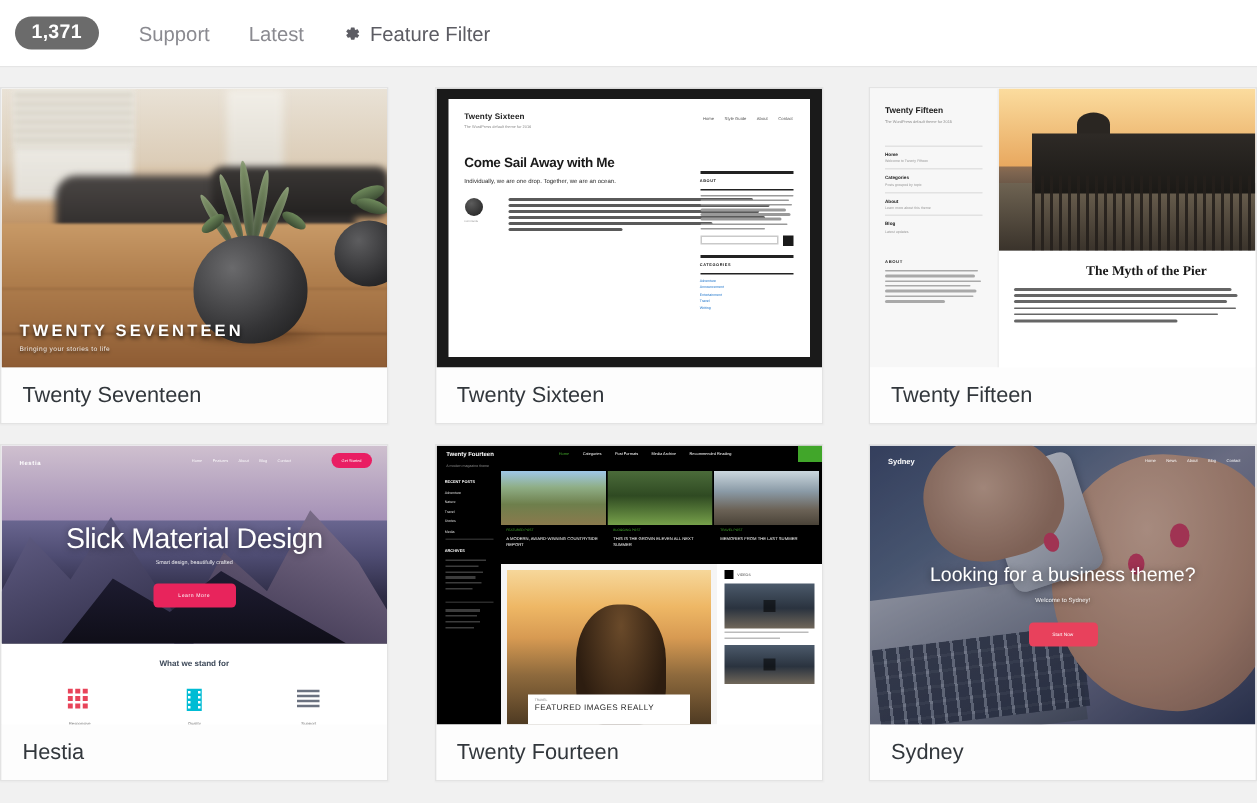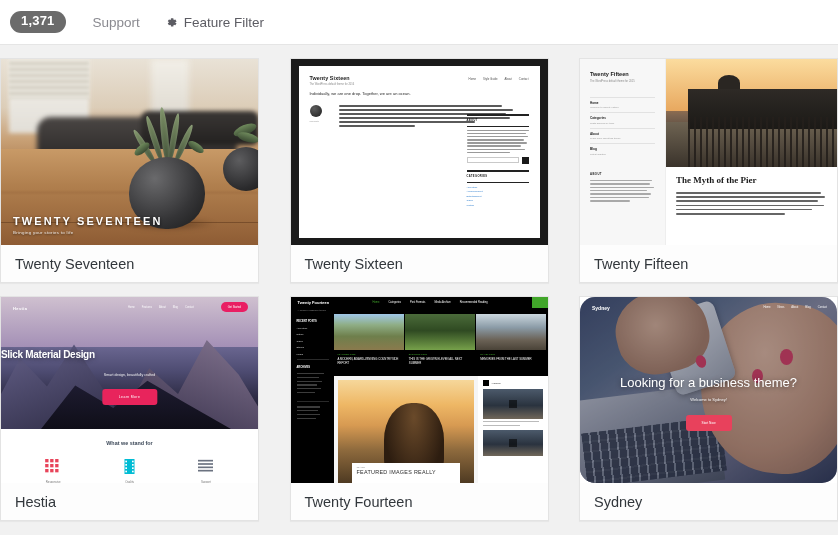--- a/index.html
+++ b/index.html
@@ -217,21 +217,21 @@
   .t15-pierlegs {
     position: absolute; left: 22px; top: 58px; right: 0; height: 50px;
     background: repeating-linear-gradient(90deg, #241f1b 0 2px, transparent 2px 6px);
     opacity: .9;
   }
   .t15-dome {
     position: absolute; left: 52px; top: 16px; width: 22px; height: 16px;
     background: #2a2622; border-radius: 50% 50% 0 0;
   }
   .t15-art { padding: 8px 10px 0 10px; }
-  .t15-h1 { font-size: 9px; color: #1a1a1a; font-family: "Liberation Serif", serif; font-weight: bold; }
+  .t15-h1 { font-size: 9px; color: #1a1a1a; font-family: "Liberation Serif", serif; font-weight: bold; margin-left: 48px; }
   .t15-p { height: 1.6px; background: #666; margin-bottom: 2.6px; border-radius: 1px; }
 
   
   .hst { position: absolute; inset: 0; background: #fff; }
   .hst-hero {
     height: 132px; position: relative; overflow: hidden;
     background: linear-gradient(180deg,#b9a5c4 0%, #9e8cb4 14%, #6f6b96 34%, #4e4c72 56%, #2e2c45 76%, #191827 100%);
   }
   .hst-sky { position: absolute; inset: 0 0 62% 0; background: linear-gradient(180deg,#cfc0cf,#a490b6); }
   .hst-mtn1 {
@@ -250,22 +250,22 @@
     clip-path: polygon(0% 100%, 18% 30%, 38% 66%, 56% 22%, 76% 58%, 100% 100%);
   }
   .hst-brand { position: absolute; left: 12px; top: 9px; font-size: 4px; color: #fff; font-weight: bold; letter-spacing: .4px; }
   .hst-nav { position: absolute; right: 64px; top: 9px; display: flex; gap: 7px; }
   .hst-nav span { font-size: 2.6px; color: rgba(255,255,255,.92); }
   .hst-navbtn {
     position: absolute; right: 10px; top: 5px;
     background: #e91e63; color: #fff; font-size: 2.6px;
     padding: 3.5px 7px; border-radius: 10px;
   }
-  .hst-h1 { position: absolute; left: 0; right: 0; top: 52px; text-align: left;
-    color: #fff; font-size: 10px; font-weight: bold; letter-spacing: -.3px;
+  .hst-h1 { position: absolute; left: 0; right: 0; top: 52px; text-align: center;
+    color: #fff; font-size: 19px; font-weight: normal; letter-spacing: -.3px;
     text-shadow: 0 1px 5px rgba(0,0,0,.45); }
   .hst-sub { position: absolute; left: 0; right: 0; top: 76px; text-align: center;
     color: rgba(255,255,255,.9); font-size: 3.6px; }
   .hst-cta {
     position: absolute; left: 50%; transform: translateX(-50%); top: 92px;
     background: #e8245c; color: #fff; font-size: 3.4px;
     padding: 6px 17px; border-radius: 3px; letter-spacing: .4px;
   }
   .hst-below { padding: 11px 0 0 0; text-align: center; }
   .hst-h2 { font-size: 5.4px; color: #3c4858; font-weight: bold; }
@@ -321,21 +321,21 @@
   .t14-widget-sq { width: 6px; height: 6px; background: #000; }
   .t14-widget-t { font-size: 2.4px; color: #444; }
   .t14-vid { height: 30px; margin-bottom: 2px; position: relative;
     background: linear-gradient(180deg,#4c5a6b,#2a333f 55%,#70675a 100%); }
   .t14-vid-btn { position: absolute; left: 50%; top: 50%; transform: translate(-50%,-50%);
     width: 8px; height: 8px; background: rgba(0,0,0,.55); }
   .t14-vid-cap { font-size: 2.2px; color: #777; line-height: 1.5; margin-bottom: 4px; }
 
   
   .syd { position: absolute; inset: 0; overflow: hidden;
-    background: linear-gradient(145deg,#3e4a6b 0%, #596a86 26%, #8a8ba0 48%, #6e6f88 68%, #2c3450 100%); border-radius: 15px; }
+    background: linear-gradient(145deg,#3e4a6b 0%, #596a86 26%, #8a8ba0 48%, #6e6f88 68%, #2c3450 100%); }
   .syd-lap {
     position: absolute; left: -10px; bottom: -6px; width: 150px; height: 96px;
     background: linear-gradient(160deg,#b9bcc6,#7b8090 60%,#4b5160);
     transform: rotate(-7deg);
   }
   .syd-keys {
     position: absolute; left: 4px; bottom: 4px; width: 140px; height: 54px;
     background: repeating-linear-gradient(90deg, rgba(40,46,62,.85) 0 7px, rgba(150,156,170,.7) 7px 9px),
                 repeating-linear-gradient(180deg, rgba(40,46,62,.8) 0 8px, rgba(150,156,170,.6) 8px 10px);
     transform: rotate(-7deg); opacity: .85;
@@ -374,20 +374,21 @@
 </style>
 </head>
 <body>
 
 <div class="topbar">
 
   <div class="count-badge">1,371</div>
 
   <div class="nav-tabs">
     <div class="nav-tab">Support</div>
+    <div class="nav-tab">Latest</div>
   </div>
 
   <div class="filter-link">
     <span class="gear">
       <svg viewBox="0 0 20 20" width="13" height="13" fill="#5c5c63">
         <path d="M10 6.5a3.5 3.5 0 100 7 3.5 3.5 0 000-7zm0 5.5a2 2 0 110-4 2 2 0 010 4z"></path>
         <path d="M17.4 11.3l-1.5-.9a6 6 0 000-.8l1.5-.9a.5.5 0 00.2-.6l-1.4-2.4a.5.5 0 00-.6-.2l-1.7.6a6 6 0 00-.7-.4l-.3-1.8a.5.5 0 00-.5-.4H9.6a.5.5 0 00-.5.4l-.3 1.8a6 6 0 00-.7.4l-1.7-.6a.5.5 0 00-.6.2L4.4 7.7a.5.5 0 00.2.6l1.5.9a6 6 0 000 .8l-1.5.9a.5.5 0 00-.2.6l1.4 2.4a.5.5 0 00.6.2l1.7-.6c.2.2.5.3.7.4l.3 1.8a.5.5 0 00.5.4h2.8a.5.5 0 00.5-.4l.3-1.8c.2-.1.5-.2.7-.4l1.7.6a.5.5 0 00.6-.2l1.4-2.4a.5.5 0 00-.2-.6z"></path>
       </svg>
     </span>
     <span>Feature Filter</span>
@@ -437,20 +438,21 @@
       <div class="t16">
         <div class="t16-page">
           <div class="t16-brand">Twenty Sixteen</div>
           <div class="t16-tag">The WordPress default theme for 2016</div>
           <div class="t16-nav">
             <span>Home</span>
             <span>Style Guide</span>
             <span>About</span>
             <span>Contact</span>
           </div>
+          <div class="t16-h1">Come Sail Away with Me</div>
           <div class="t16-sub">Individually, we are one drop. Together, we are an ocean.</div>
 
           <div class="t16-body">
             <div class="t16-avatar-col">
               <div class="t16-avatar"></div>
               <div class="t16-avatar-lbl">comments</div>
             </div>
             <div class="t16-para">
               <div class="t16-line" style="width:86%"></div>
               <div class="t16-line" style="width:92%"></div>

